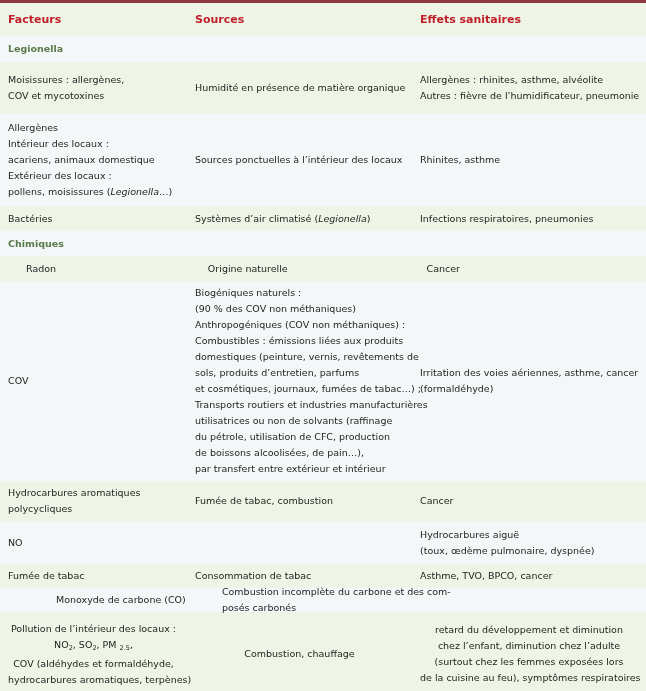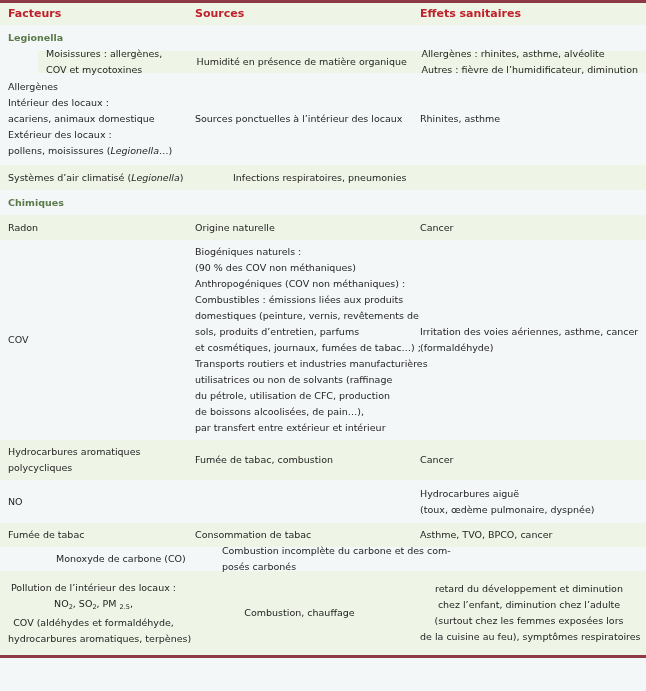--- a/index.html
+++ b/index.html
@@ -16,78 +16,81 @@
   .section .cell { color: #5a7a4a; font-weight: bold; font-size: 9.5px; }
   .line { display: block; white-space: nowrap; }
   i { font-style: italic; }
   sub { font-size: 6.5px; vertical-align: -2px; }
 </style>
 </head>
 <body>
 
 <div class="table">
 
-  <div class="row green hdr" style="height:22px;">
+  <div class="row green hdr" style="height:33px;">
     <div class="cell c1">Facteurs</div>
     <div class="cell c2">Sources</div>
     <div class="cell c3">Effets sanitaires</div>
   </div>
 
   <div class="row blue section" style="height:26px;">
     <div class="cell c1">Legionella</div>
     <div class="cell c2"></div>
       <div class="cell c3"></div>
   </div>
 
-  <div class="row green" style="height:22px;margin-left:38px;">
+  <div class="row green" style="height:52px;">
     <div class="cell c1">
       <span class="line">Moisissures : allergènes,</span>
       <span class="line">COV et mycotoxines</span>
     </div>
     <div class="cell c2">
       <span class="line">Humidité en présence de matière organique</span>
     </div>
     <div class="cell c3">
       <span class="line">Allergènes : rhinites, asthme, alvéolite</span>
-      <span class="line">Autres : fièvre de l’humidificateur, diminution</span>
+      <span class="line">Autres : fièvre de l’humidificateur, pneumonie</span>
     </div>
   </div>
 
   <div class="row blue" style="height:92px;">
     <div class="cell c1">
       <span class="line">Allergènes</span>
       <span class="line">Intérieur des locaux :</span>
       <span class="line">acariens, animaux domestique</span>
       <span class="line">Extérieur des locaux :</span>
       <span class="line"><span>pollens, moisissures (</span><i>Legionella</i><span>…)</span></span>
     </div>
     <div class="cell c2">
       <span class="line">Sources ponctuelles à l’intérieur des locaux</span>
     </div>
     <div class="cell c3">
       <span class="line">Rhinites, asthme</span>
     </div>
   </div>
 
   <div class="row green" style="height:25px;">
+    <div class="cell c1">
+      <span class="line">Bactéries</span>
+    </div>
     <div class="cell c2">
       <span class="line"><span>Systèmes d’air climatisé (</span><i>Legionella</i><span>)</span></span>
     </div>
     <div class="cell c3">
       <span class="line">Infections respiratoires, pneumonies</span>
     </div>
   </div>
 
   <div class="row blue section" style="height:25px;">
     <div class="cell c1">Chimiques</div>
     <div class="cell c2"></div>
       <div class="cell c3"></div>
   </div>
 
-  <div class="row green" style="height:25px;">
+  <div class="row green" style="height:25px;padding-left:18px;">
     <div class="cell c1">
       <span class="line">Radon</span>
     </div>
     <div class="cell c2">
       <span class="line">Origine naturelle</span>
     </div>
     <div class="cell c3">
       <span class="line">Cancer</span>
     </div>
   </div>

